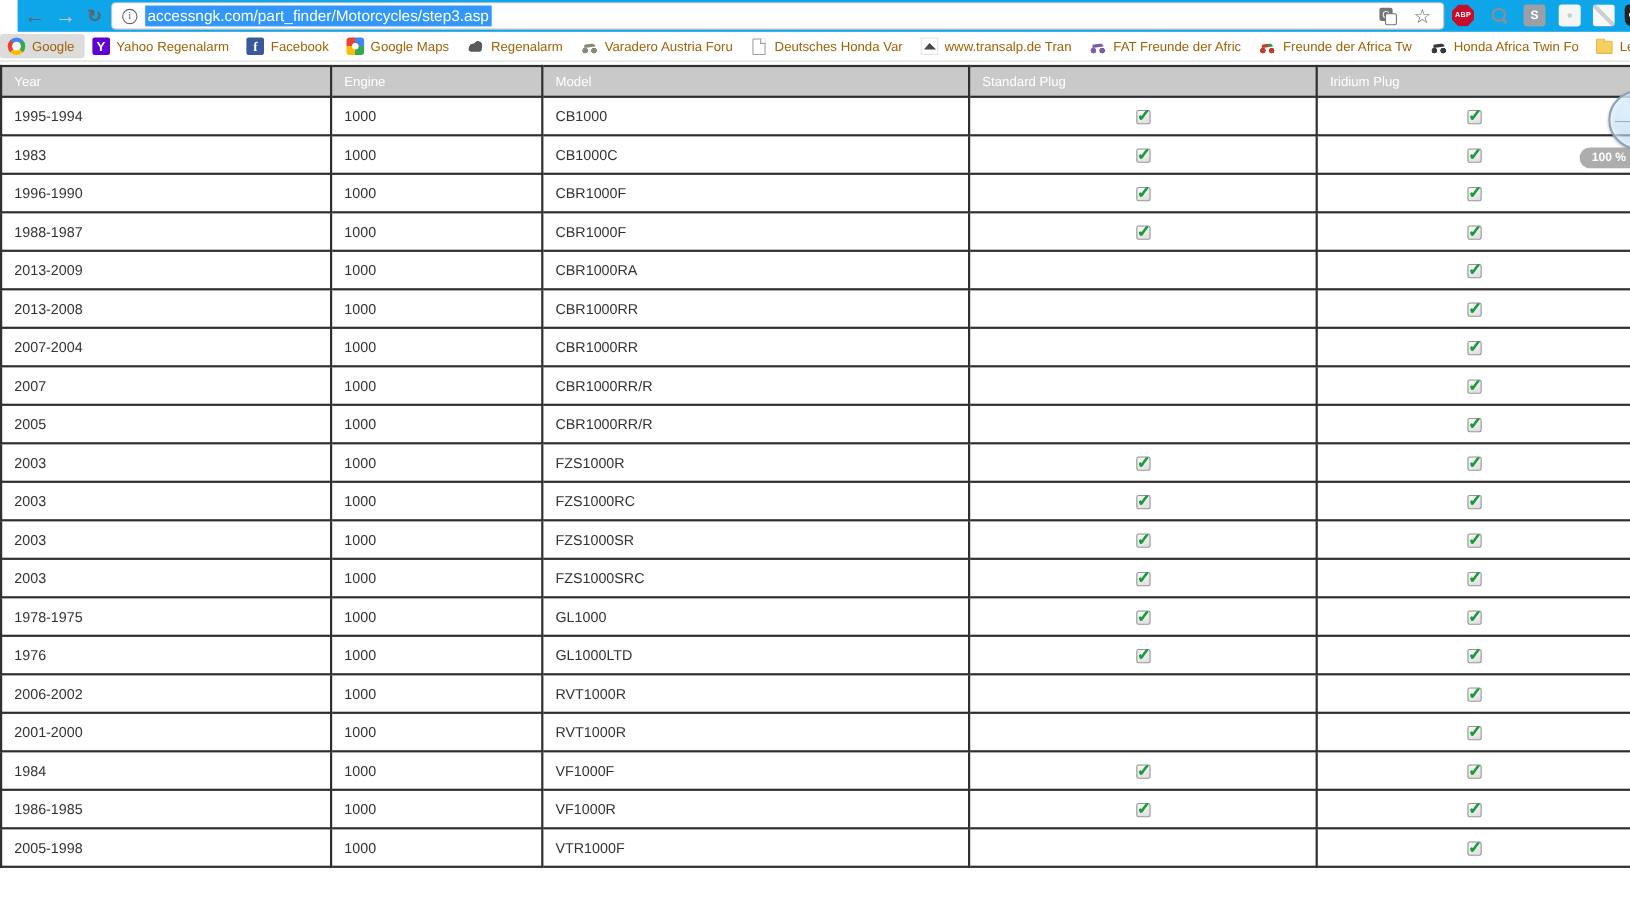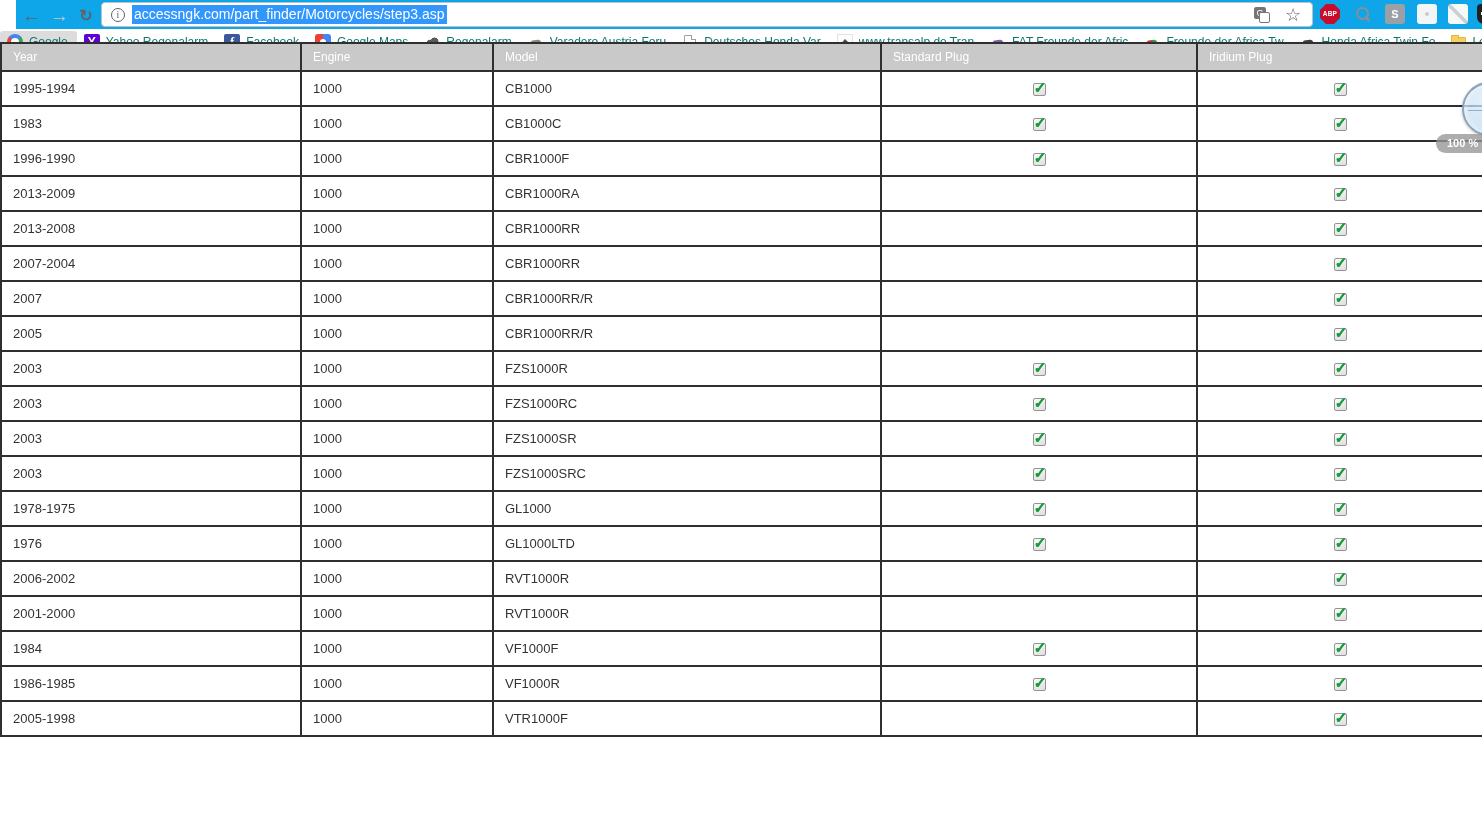--- a/index.html
+++ b/index.html
@@ -95,21 +95,21 @@
   .bookmarks {
     position:absolute; left:0; top:29px; width:1482px; height:27px; background:#fff;
     border-bottom:1px solid #d8dadd; display:flex; align-items:center; overflow:hidden;
     white-space:nowrap;
   }
   .bm {
     display:inline-flex; align-items:center; gap:6px; padding:3px 9px 3px 7px;
     border-radius:3px; flex:0 0 auto; cursor:pointer;
   }
   .bm-active { background:#dcdcdc; }
-  .bm-label { font-size:12px; color:#0f766e; max-width:118px; overflow:hidden; }
+  .bm-label { font-size:12px; color:#a16207; max-width:118px; overflow:hidden; }
   .fav { width:16px; height:16px; position:relative; flex:0 0 auto; }
 
   .fav-google { border-radius:50%;
     background:conic-gradient(from -45deg,#4285f4 0 90deg,#34a853 90deg 180deg,#fbbc05 180deg 270deg,#ea4335 270deg 360deg); }
   .fav-google::after { content:""; position:absolute; left:4px; top:4px; width:8px; height:8px; background:#fff; border-radius:50%; }
 
   .fav-yahoo { background:#5f01d1; border-radius:2px; color:#fff; font-weight:bold; font-size:12px; text-align:center; line-height:16px; }
   .fav-yahoo::after { content:"Y"; }
   .fav-facebook { background:#3b5998; border-radius:2px; color:#fff; font-weight:bold; font-size:12px; text-align:center; line-height:16px; font-family:"Liberation Serif",serif; }
   .fav-facebook::after { content:"f"; }
@@ -146,21 +146,21 @@
 
   .fav-mountain { background:#fdfdfd; border:1px solid #e3e3e3; }
   .fav-mountain::after { content:""; position:absolute; left:2px; bottom:4px; width:0; height:0;
     border-left:5px solid transparent; border-right:6px solid transparent; border-bottom:6px solid #4a4a4a; }
 
   .fav-folder { width:15px; height:12px; margin-top:2px; background:#f7cf5e; border:1px solid #e3b84b; border-radius:1px; }
   .fav-folder::before { content:""; position:absolute; left:-1px; top:-3px; width:6px; height:3px;
     background:#f7cf5e; border:1px solid #e3b84b; border-bottom:none; border-radius:1px 1px 0 0; }
 
   
-  .table-wrap { position:absolute; left:0; top:42px; width:1482px; }
+  .table-wrap { position:absolute; left:0; top:59px; width:1482px; }
   table { border-collapse:collapse; width:1482px; table-layout:fixed; }
   col.c-year { width:300px; } col.c-engine { width:192px; } col.c-model { width:388px; }
   col.c-std { width:316px; } col.c-irid { width:286px; }
   th, td { border:2px solid #2f2f2f; padding:0 0 0 11px; text-align:left; }
   thead th {
     background:#c9c9c9; color:#fff; font-weight:normal; font-size:12px; height:28px;
   }
   tbody td { font-size:13px; color:#333; height:35px; background:#fff; }
   td.cb-cell { text-align:center; padding-left:0; }
   .cb {
@@ -300,20 +300,27 @@
           <td class="cb-cell"><span class="cb"></span></td>
         </tr>
         <tr>
           <td>1996-1990</td>
           <td>1000</td>
           <td>CBR1000F</td>
           <td class="cb-cell"><span class="cb"></span></td>
           <td class="cb-cell"><span class="cb"></span></td>
         </tr>
         <tr>
+          <td>1988-1987</td>
+          <td>1000</td>
+          <td>CBR1000F</td>
+          <td class="cb-cell"><span class="cb"></span></td>
+          <td class="cb-cell"><span class="cb"></span></td>
+        </tr>
+        <tr>
           <td>2013-2009</td>
           <td>1000</td>
           <td>CBR1000RA</td>
           <td class="cb-cell"></td>
           <td class="cb-cell"><span class="cb"></span></td>
         </tr>
         <tr>
           <td>2013-2008</td>
           <td>1000</td>
           <td>CBR1000RR</td>

